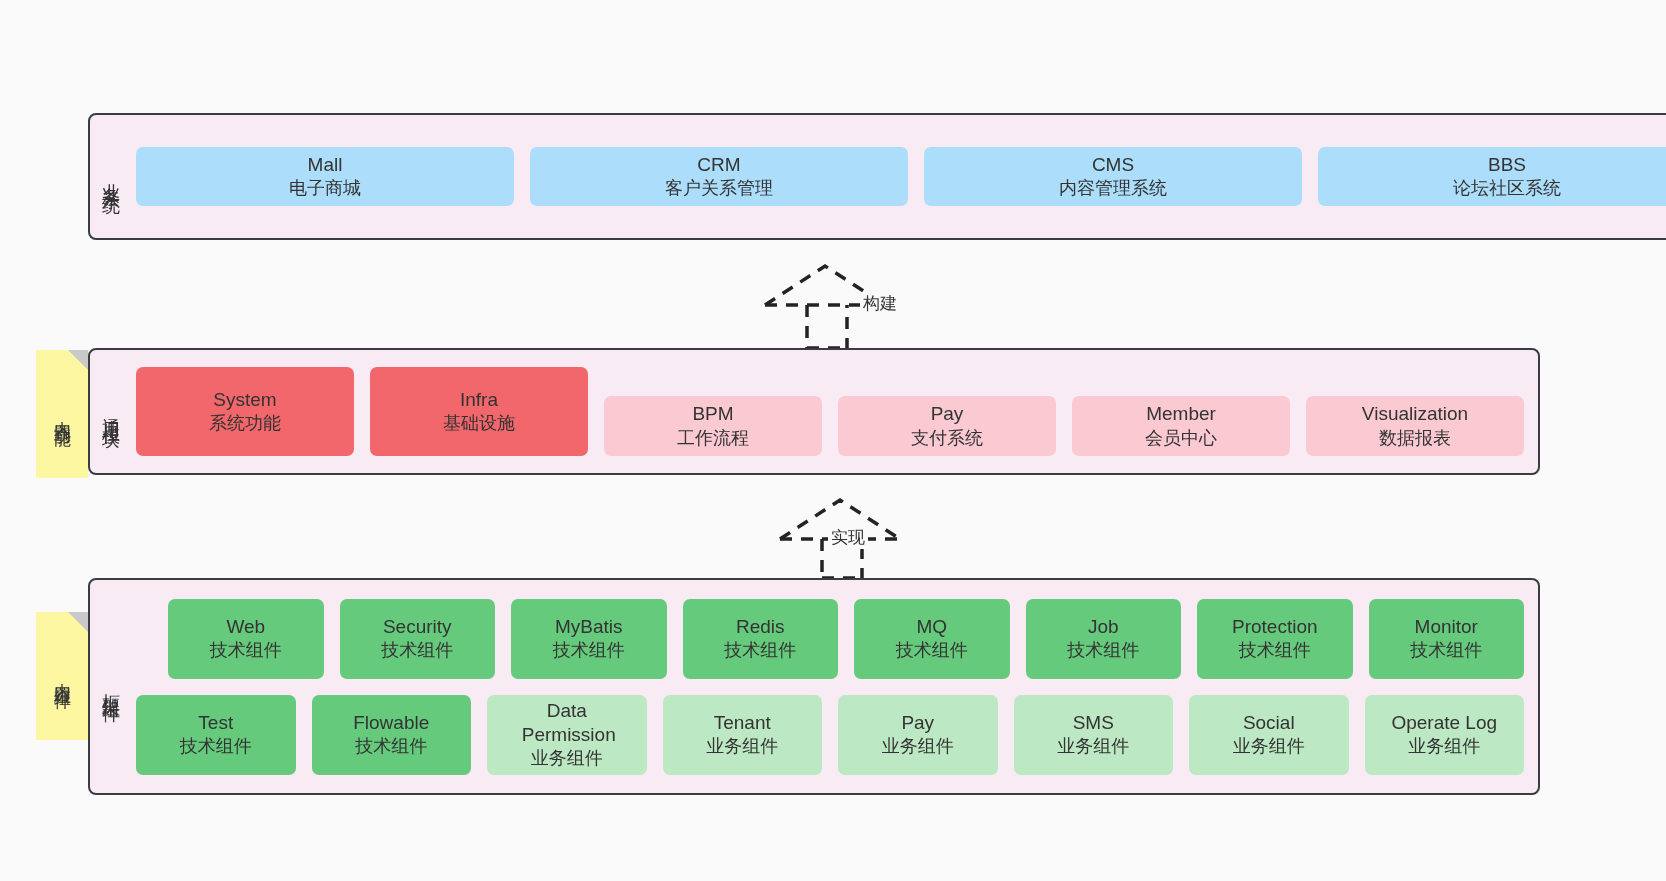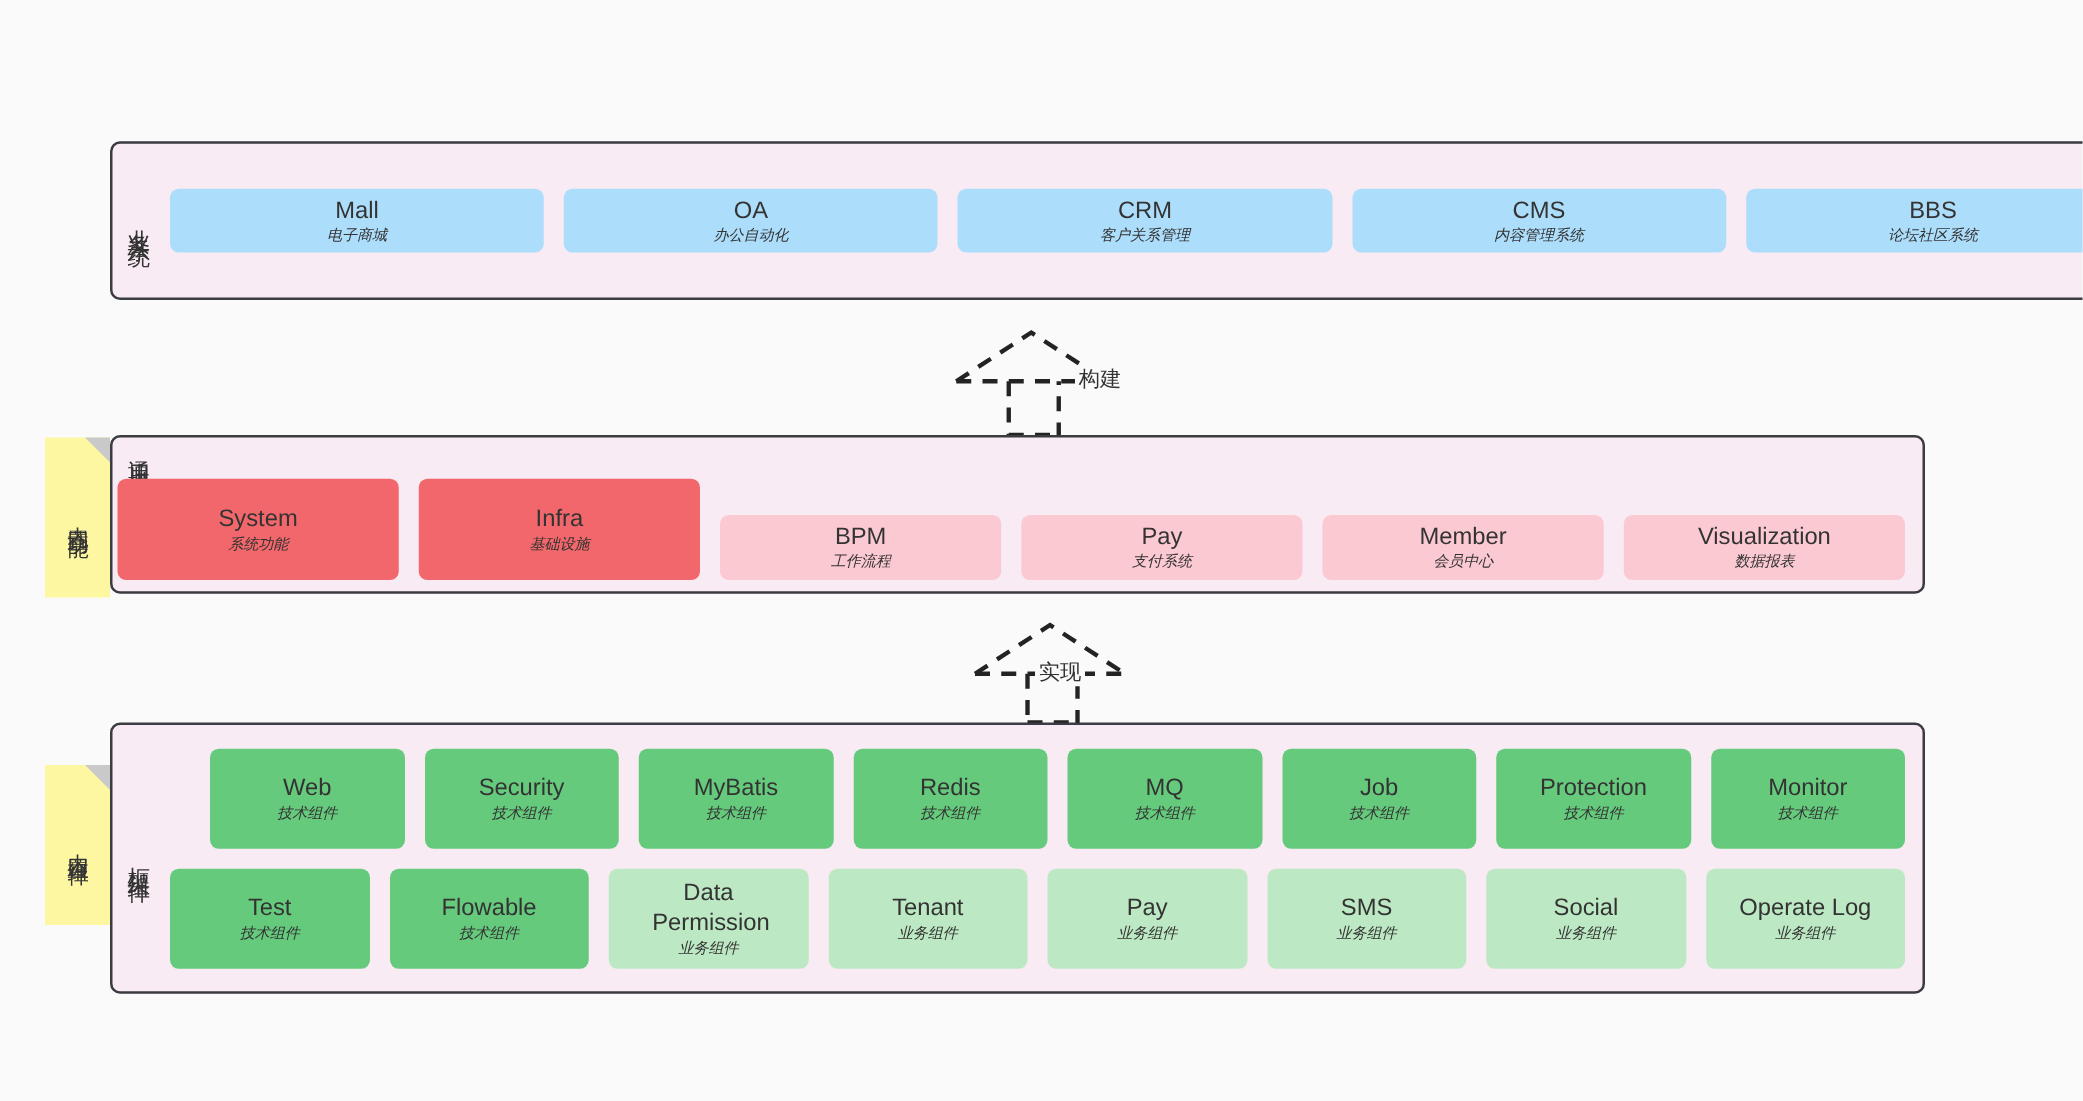--- a/index.html
+++ b/index.html
@@ -82,21 +82,21 @@
     border-radius: 7px;
     display: flex;
     flex-direction: column;
     align-items: center;
     justify-content: center;
     text-align: center;
     padding: 6px 4px;
     line-height: 1.28;
   }
   .cell .en { font-size: 19px; }
-  .cell .cn { font-size: 12px; font-style: italic; }
+  .cell .cn { font-size: 18px; }
 
   
   .c-blue       { background: #ACDDFB; }
   .c-red        { background: #F2676B; }
   .c-pink       { background: #FBC9D2; margin-top: 29px; }
   .c-green      { background: #66CA7D; }
   .c-lightgreen { background: #BCE8C3; }
 
   
   .arrow { position: absolute; z-index: 1; }
@@ -112,24 +112,20 @@
 </head>
 <body>
 
 <div class="layer" style="left:88px; top:113px; width:1624px; height:127px;">
   <div class="layer-title">业务系统</div>
   <div class="layer-body">
     <div class="row">
       <div class="cell c-blue">
         <span class="en">Mall</span>
         <span class="cn">电子商城</span>
-      </div>
-      <div class="cell c-blue">
-        <span class="en">OA</span>
-        <span class="cn">办公自动化</span>
       </div>
       <div class="cell c-blue">
         <span class="en">CRM</span>
         <span class="cn">客户关系管理</span>
       </div>
       <div class="cell c-blue">
         <span class="en">CMS</span>
         <span class="cn">内容管理系统</span>
       </div>
       <div class="cell c-blue">
@@ -147,21 +143,21 @@
     <path d="M 52 47 L 52 92 M 52 90 L 92 90 M 92 92 L 92 47" fill="none" stroke="#232323" stroke-width="3.5" stroke-dasharray="12,9"></path>
   </svg>
   <span class="arrow-label" style="left:58px; top:34px;margin-left:47px;">构建</span>
 </div>
 
 <div class="note" style="left:36px; top:350px; width:52px; height:128px;">
   <span class="fold"></span>
   <span>内置功能</span>
 </div>
 
-<div class="layer" style="left:88px; top:348px; width:1452px; height:127px;flex-direction:column;">
+<div class="layer" style="left:88px; top:348px; width:1452px; height:127px;">
   <div class="layer-title">通用模块</div>
   <div class="layer-body">
     <div class="row">
       <div class="cell c-red">
         <span class="en">System</span>
         <span class="cn">系统功能</span>
       </div>
       <div class="cell c-red">
         <span class="en">Infra</span>
         <span class="cn">基础设施</span>

